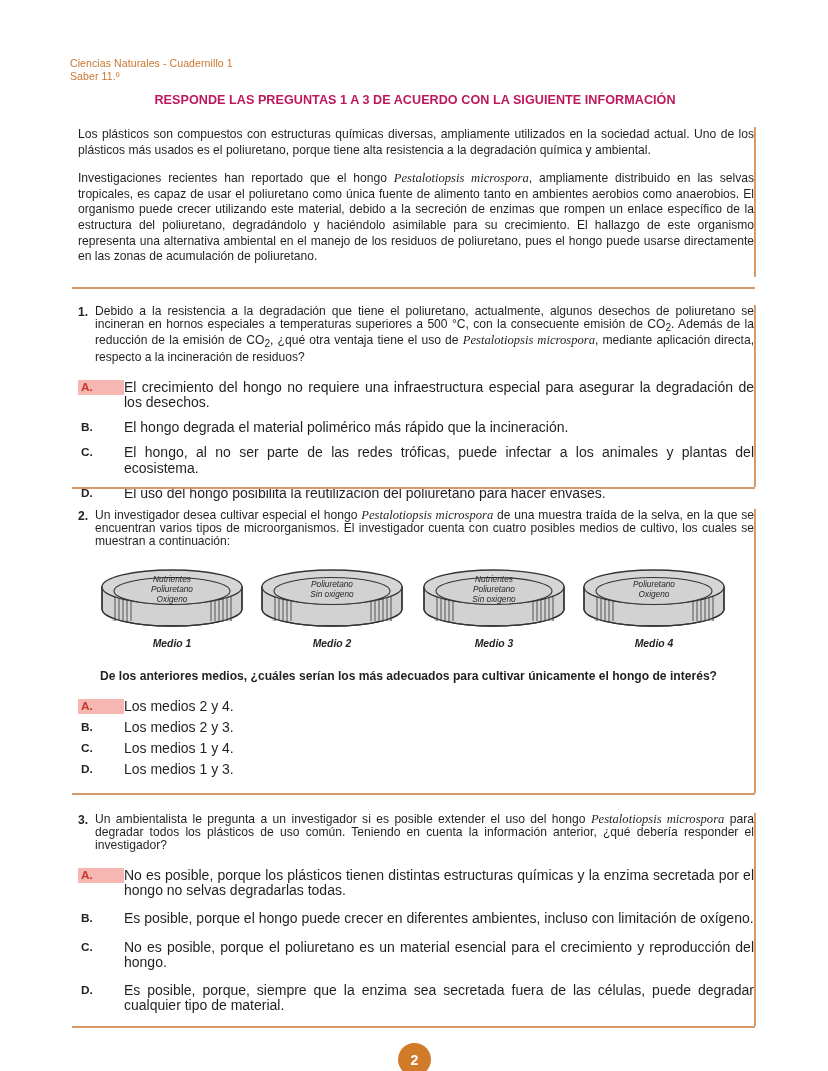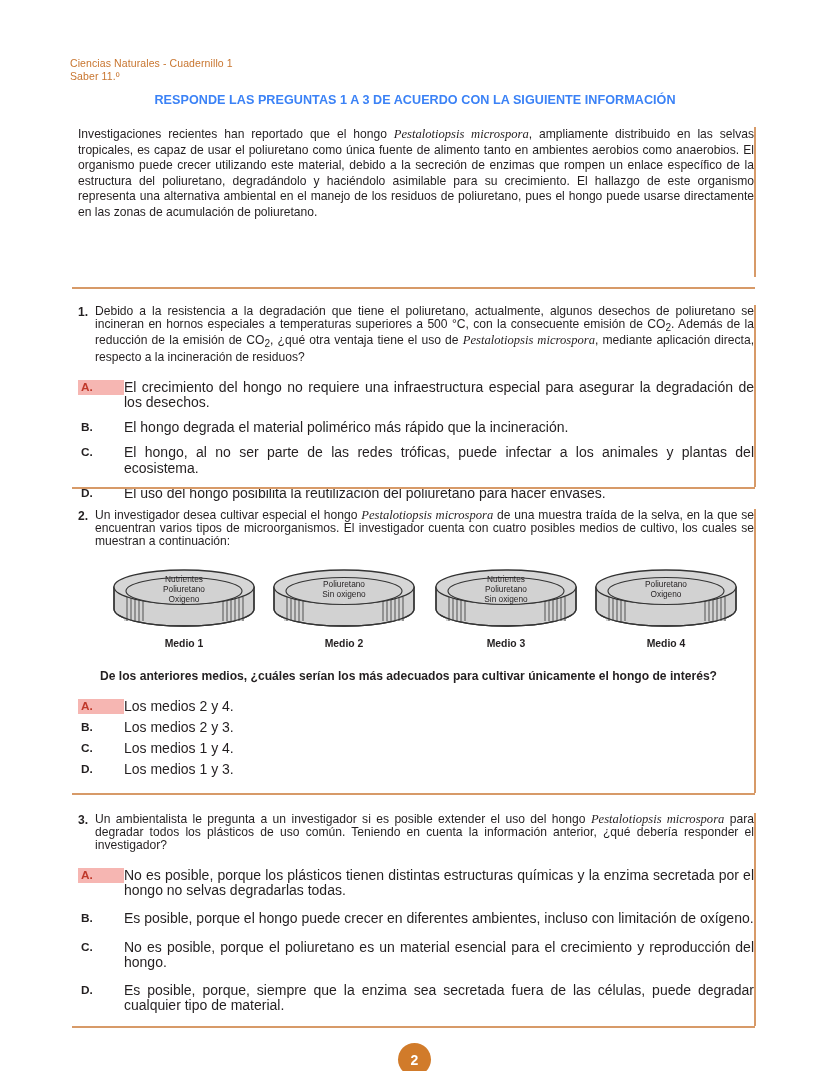--- a/index.html
+++ b/index.html
@@ -37,21 +37,21 @@
   .doc-header div { white-space: nowrap; }
 
   .instruction {
     position: absolute;
     left: 70px;
     top: 72px;
     width: 690px;
     text-align: center;
     font-size: 12.6px;
     font-weight: bold;
-    color: #3b82f6;
+    color: #be185d;
     letter-spacing: 0.05px;
   }
 
   
   .col {
     position: absolute;
     left: 78px;
     width: 676px;
   }
 
@@ -130,24 +130,25 @@
   .opt-text {
     font-size: 14px;
     line-height: 15.2px;
     flex: 1 1 auto;
     text-align: justify;
   }
 
   
   .dishes {
     position: absolute;
-    left: 110px;
+    left: 98px;
     top: 548px;
     width: 630px;
     height: 88px;
+    font-style: italic;
   }
   .dish-wrap {
     position: absolute;
     width: 148px;
     text-align: center;
   }
   .dish-label {
     font-size: 10.4px;
     font-weight: bold;
     margin-top: 5px;
@@ -183,20 +184,21 @@
 <div class="page">
 
   <div class="doc-header">
     <div>Ciencias Naturales - Cuadernillo 1</div>
     <div>Saber 11.º</div>
   </div>
 
   <div class="instruction">RESPONDE LAS PREGUNTAS 1 A 3 DE ACUERDO CON LA SIGUIENTE INFORMACIÓN</div>
 
   <div class="col" style="top:106px;">
+    <p class="para">Los plásticos son compuestos con estructuras químicas diversas, ampliamente utilizados en la sociedad actual. Uno de los plásticos más usados es el poliuretano, porque tiene alta resistencia a la degradación química y ambiental.</p>
     <p class="para"><span>Investigaciones recientes han reportado que el hongo </span><span class="sci">Pestalotiopsis microspora</span><span>, ampliamente distribuido en las selvas tropicales, es capaz de usar el poliuretano como única fuente de alimento tanto en ambientes aerobios como anaerobios. El organismo puede crecer utilizando este material, debido a la secreción de enzimas que rompen un enlace específico de la estructura del poliuretano, degradándolo y haciéndolo asimilable para su crecimiento. El hallazgo de este organismo representa una alternativa ambiental en el manejo de los residuos de poliuretano, pues el hongo puede usarse directamente en las zonas de acumulación de poliuretano.</span></p>
   </div>
   <div class="vrule" style="left:754px; top:106px; height:150px;"></div>
 
   <div class="hrule" style="top:266px;"></div>
 
   <div class="q-block" style="top:284px;">
     <div class="q-row">
       <div class="q-num">1.</div>
       <div class="q-text"><span>Debido a la resistencia a la degradación que tiene el poliuretano, actualmente, algunos desechos de poliuretano se incineran en hornos especiales a temperaturas superiores a 500 °C, con la consecuente emisión de CO</span><sub>2</sub><span>. Además de la reducción de la emisión de CO</span><sub>2</sub><span>, ¿qué otra ventaja tiene el uso de </span><span class="sci">Pestalotiopsis microspora</span><span>, mediante aplicación directa, respecto a la incineración de residuos?</span></div>

